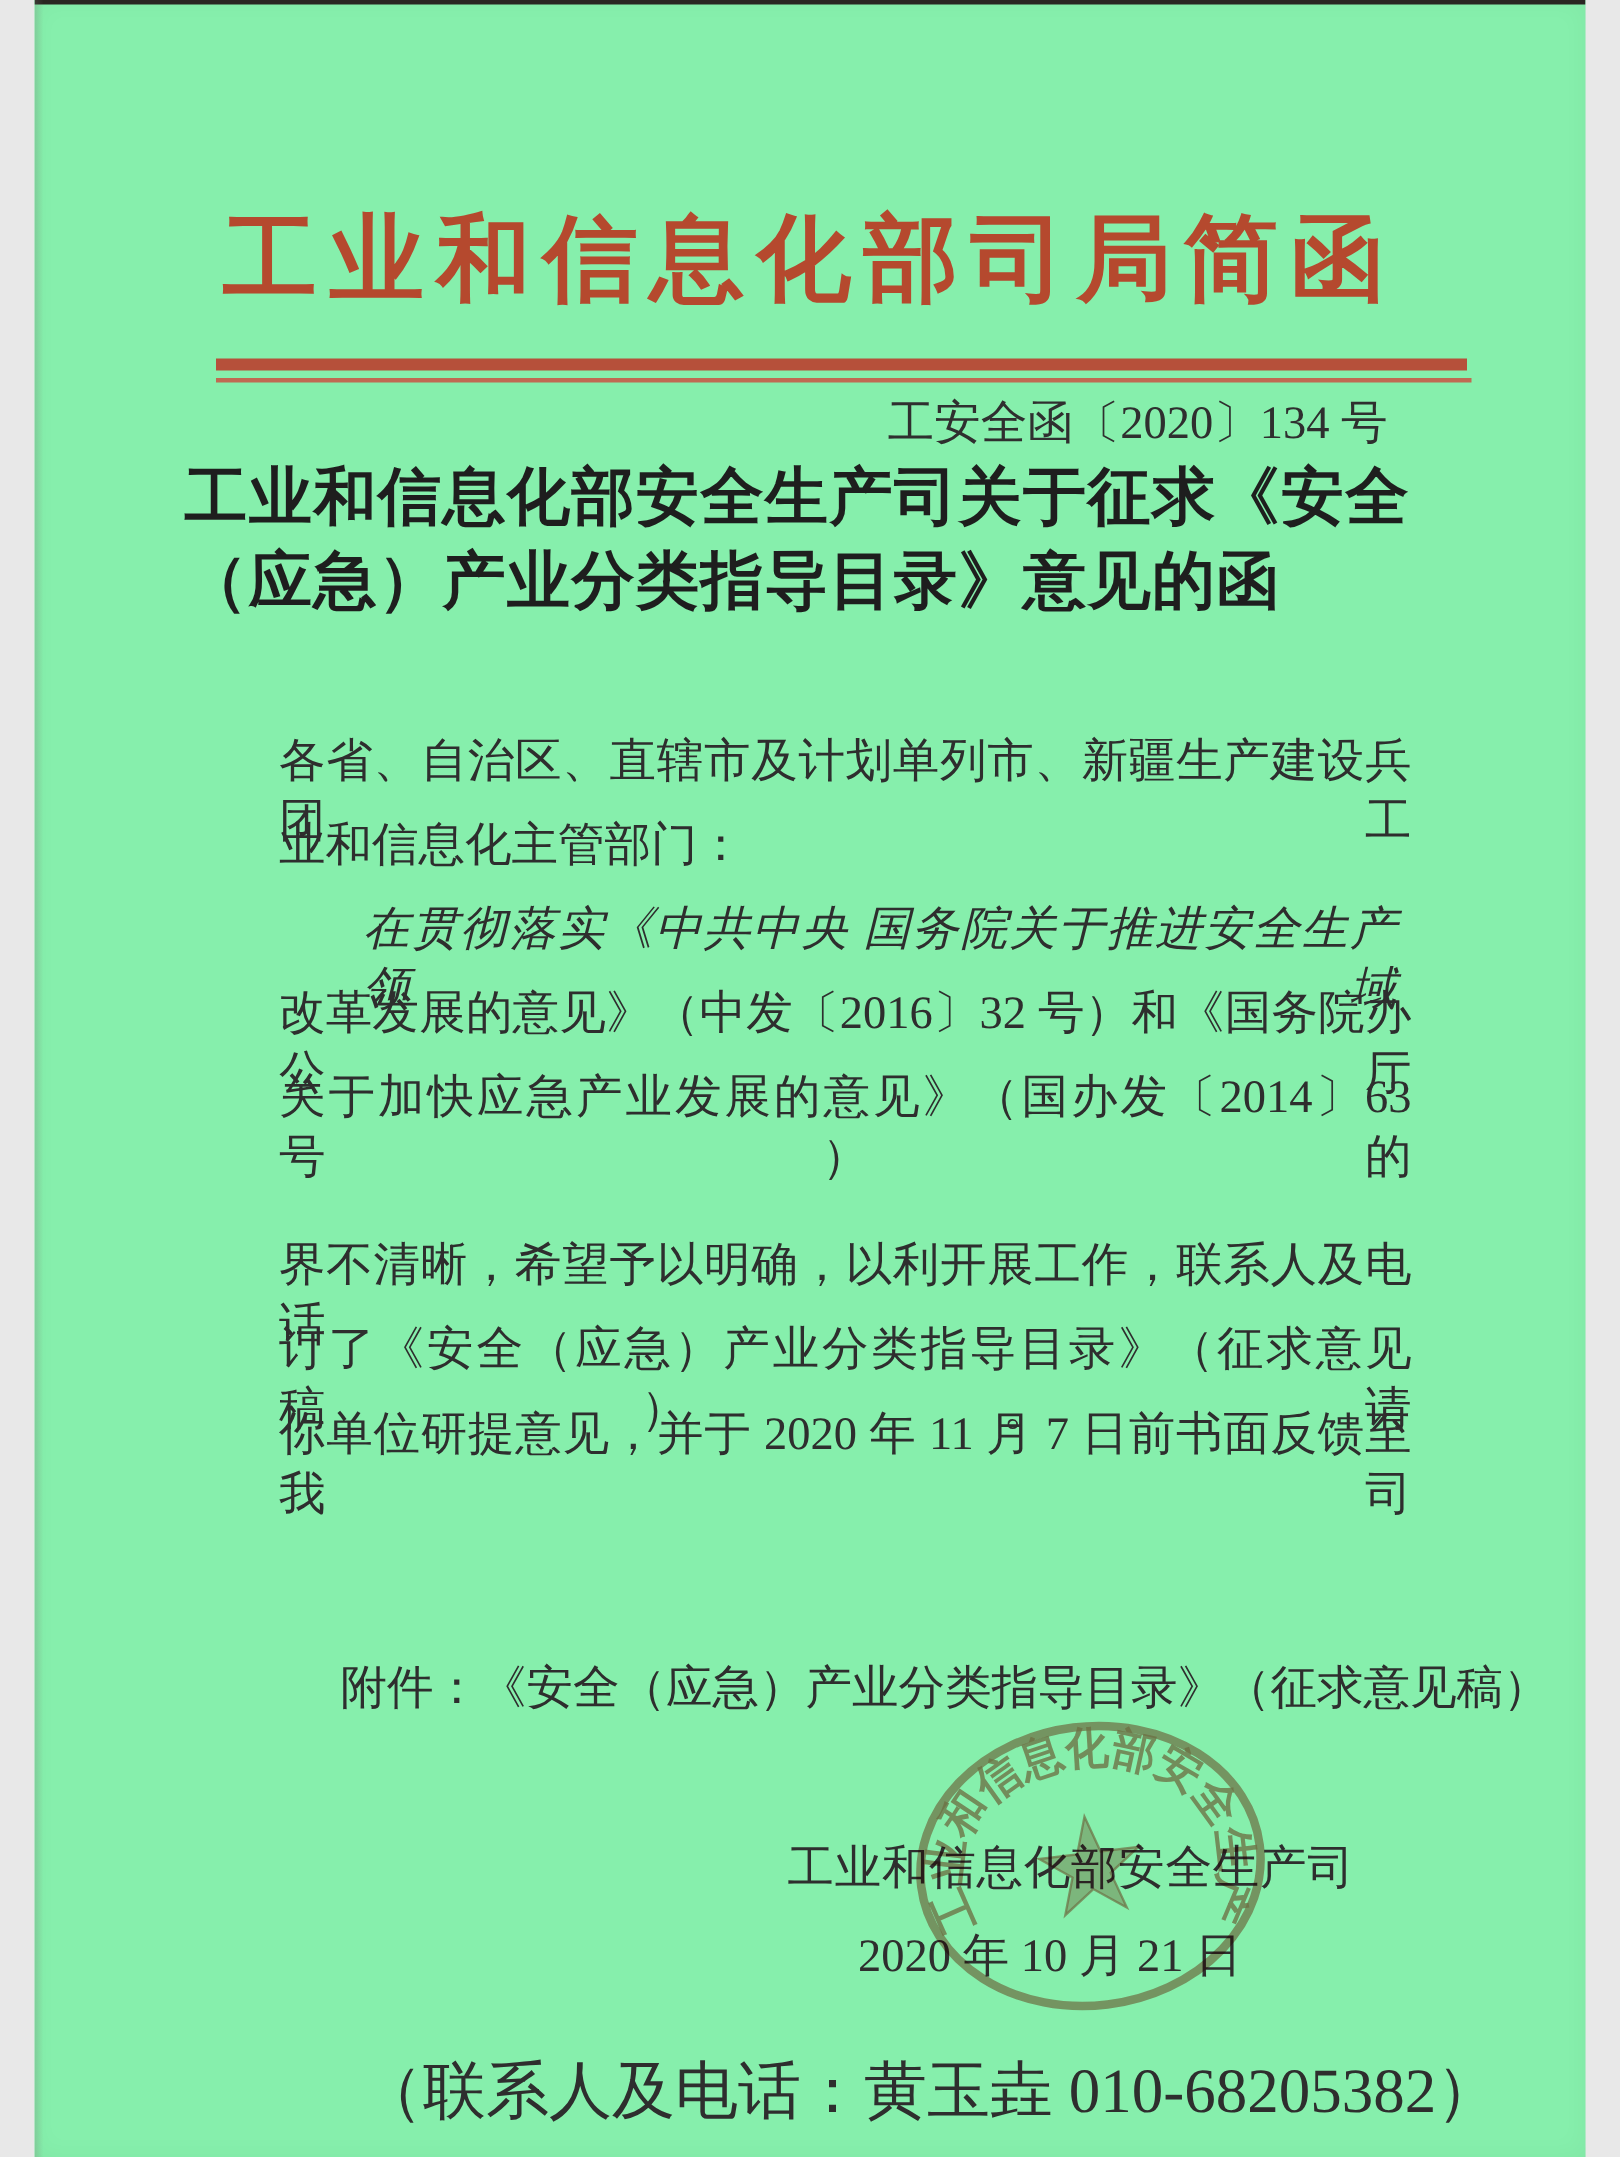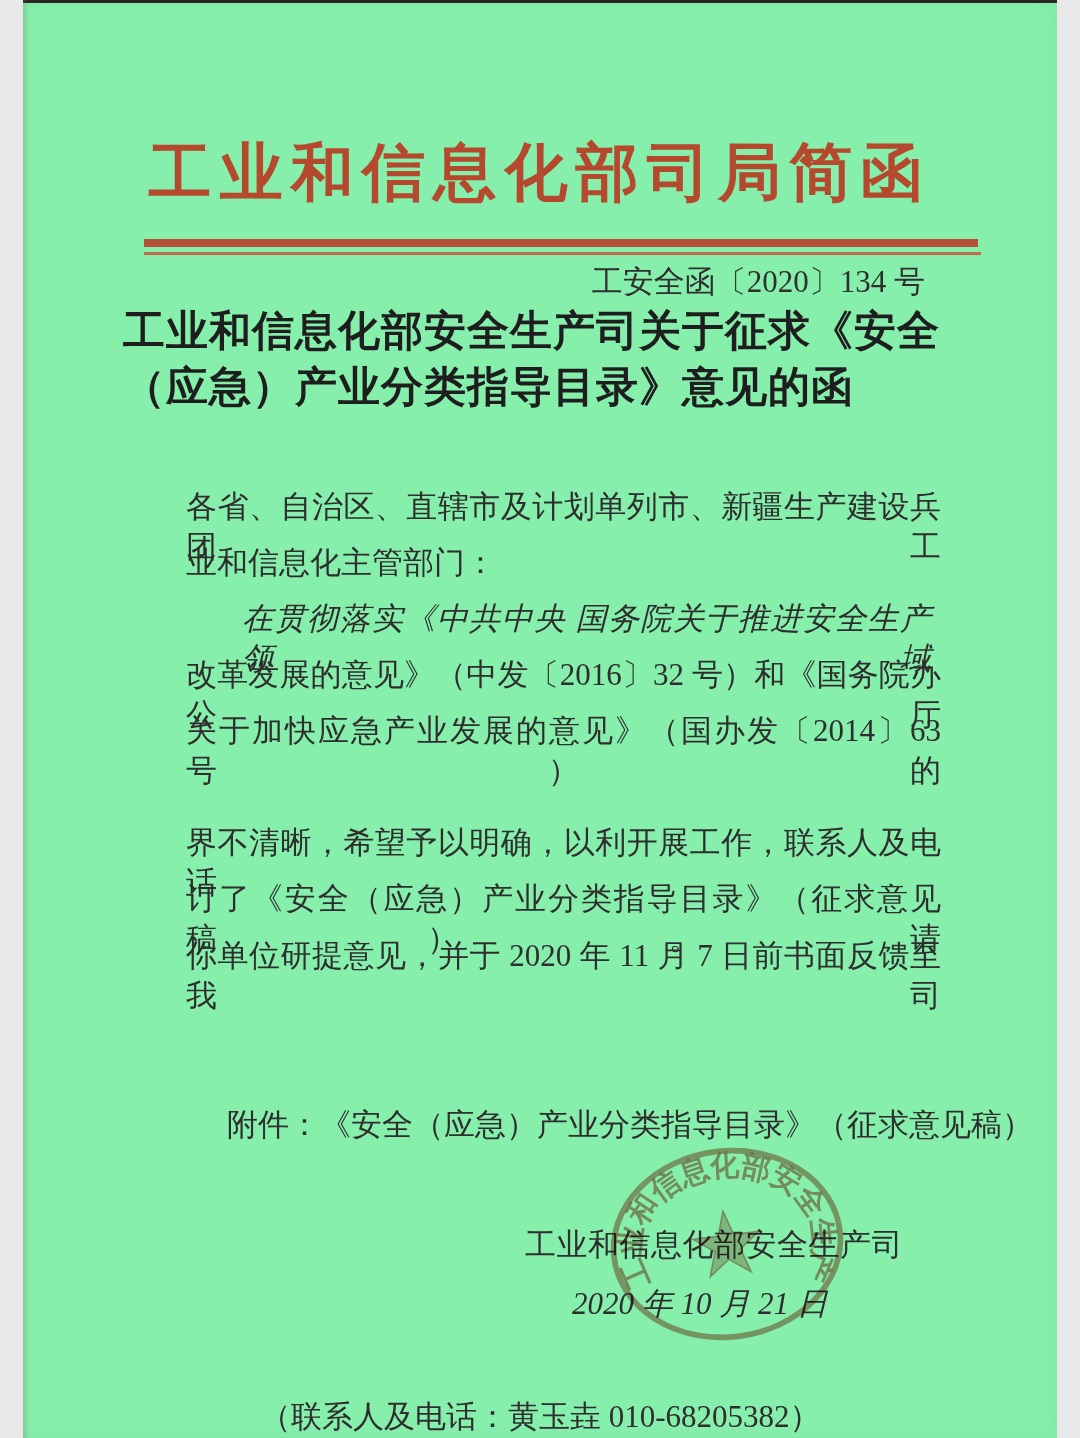--- a/index.html
+++ b/index.html
@@ -74,25 +74,25 @@
     position:absolute;top:1104px;left:204px;
     font-size:31px;color:#2e2e2e;white-space:nowrap;text-align:center;
   }
   .signer{
     position:absolute;top:1224px;left:502px;
     font-size:31px;color:#2e2e2e;white-space:nowrap;
     letter-spacing:0.5px;
   }
   .sign-date{
     position:absolute;top:1283px;left:549px;
-    font-size:31px;color:#2e2e2e;white-space:nowrap;font-style:italic;
+    font-size:31px;color:#2e2e2e;white-space:nowrap;
   }
   .contact{
-    position:absolute;top:1396px;left:217px;
-    font-size:31px;color:#2e2e2e;white-space:nowrap;margin-left:20px;
+    position:absolute;top:1366px;left:217px;
+    font-size:42px;color:#2e2e2e;white-space:nowrap;
   }
   .seal{
     position:absolute;top:1145px;left:580px;
     width:248px;height:198px;
     transform:rotate(-7deg);
     mix-blend-mode:multiply;
     opacity:0.82;
   }
 </style>
 </head>

